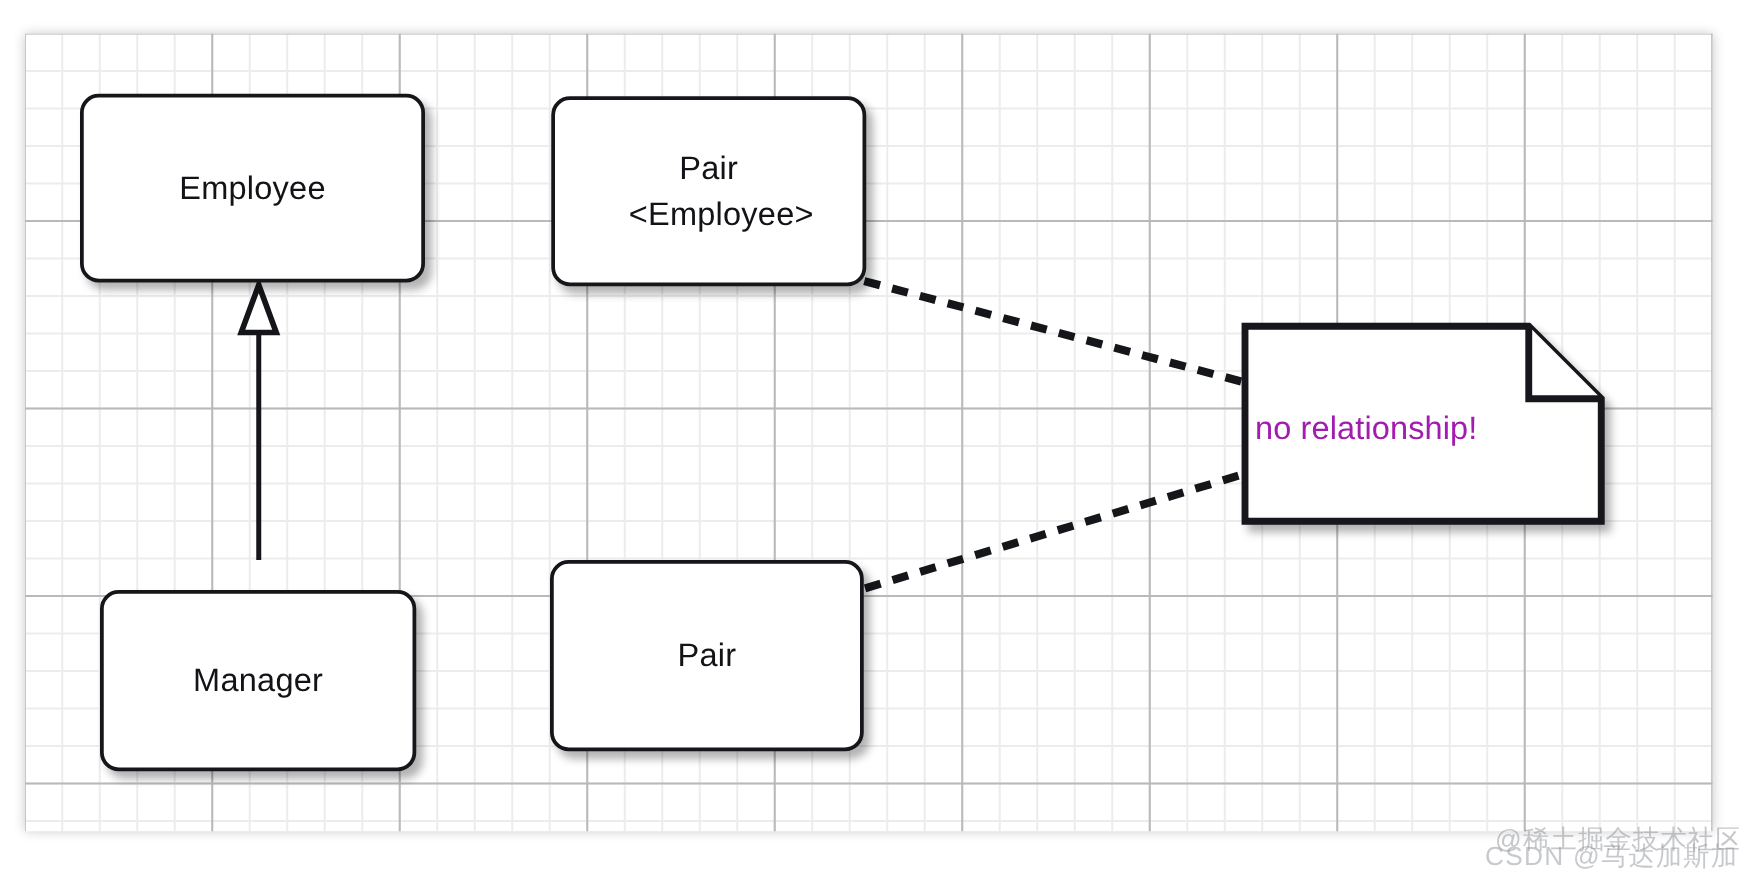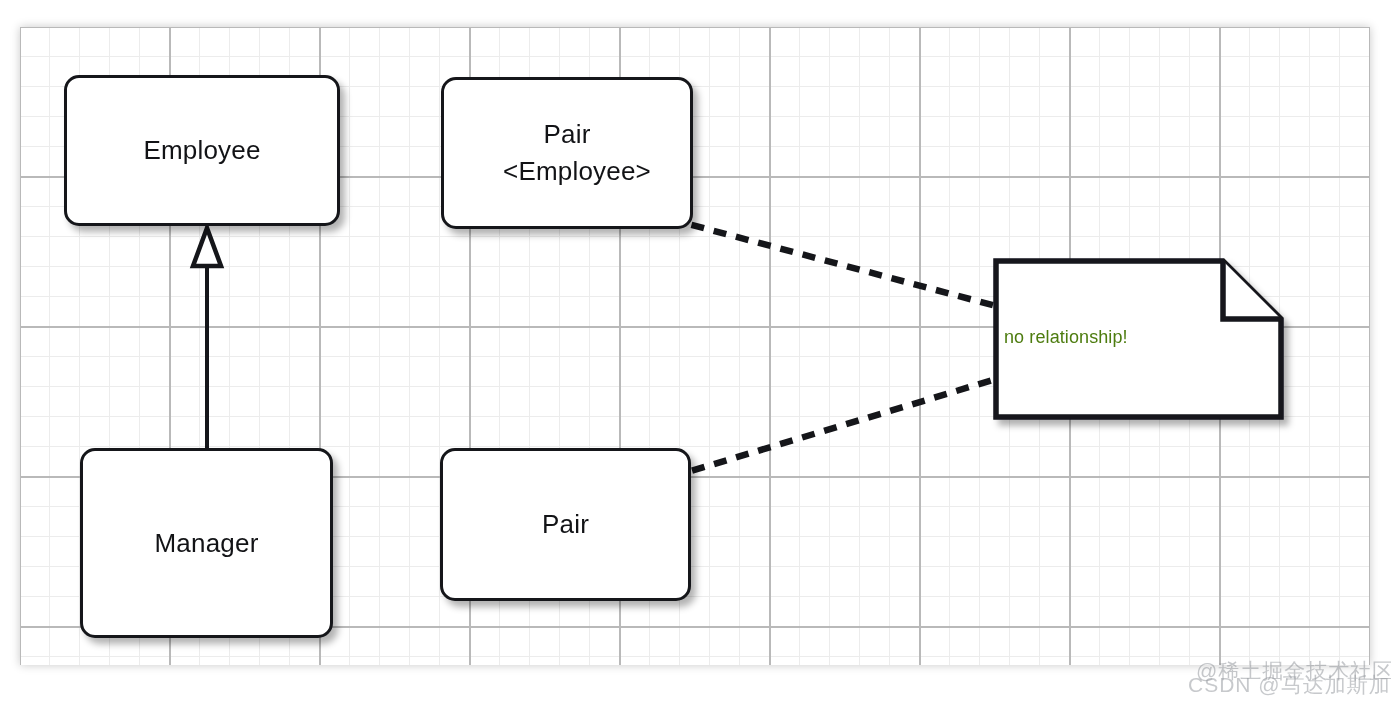--- a/index.html
+++ b/index.html
@@ -65,30 +65,30 @@
     color: #121316;
     font-size: 26px;
     line-height: 1.42;
     letter-spacing: 0.2px;
     box-shadow: 5px 6px 7px rgba(0,0,0,0.30);
   }
   .uml-box .line2 { display: block; margin-left: 20px; }
 
   #box-employee      { left: 64px;  top: 75px;  width: 276px; height: 151px; }
   #box-pair-employee { left: 441px; top: 77px;  width: 252px; height: 152px; }
-  #box-manager       { left: 80px;  top: 448px; width: 253px; height: 190px; }
+  #box-manager       { left: 80px;  top: 472px; width: 253px; height: 145px; }
   #box-pair-manager  { left: 440px; top: 448px; width: 251px; height: 153px; }
 
   
   #note-text {
     position: absolute;
     left: 1004px;
     top: 327px;
-    font-size: 18px;
-    color: #4d7c0f;
+    font-size: 26px;
+    color: #a21caf;
     white-space: nowrap;
     letter-spacing: 0.1px;
   }
   
   .watermark {
     position: absolute;
     font-size: 21px;
     white-space: nowrap;
     letter-spacing: 1px;
   }

